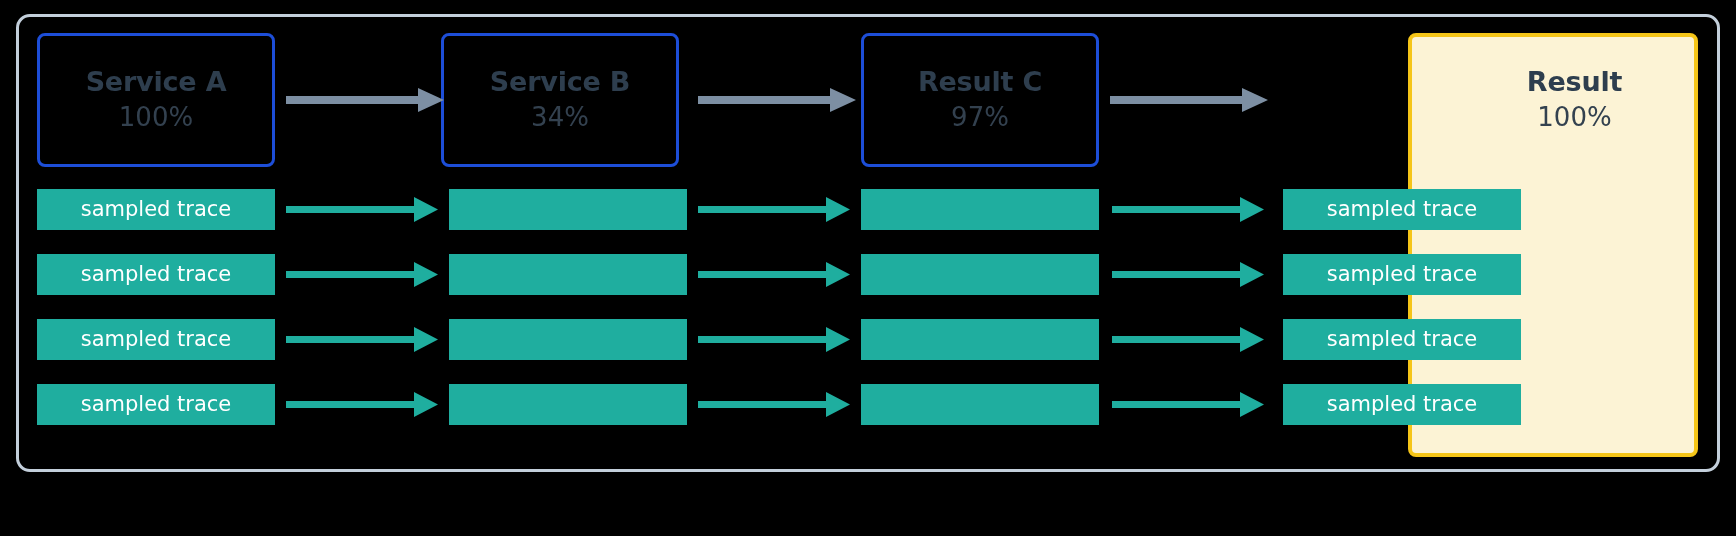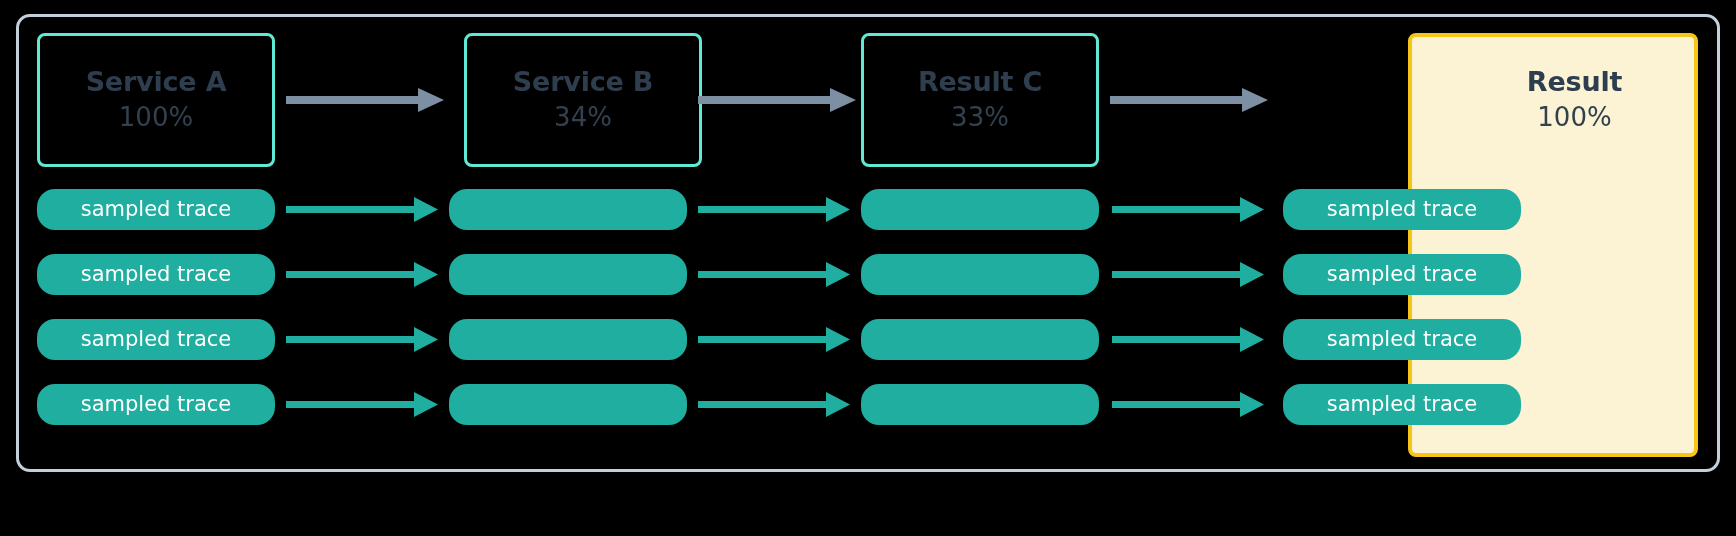--- a/index.html
+++ b/index.html
@@ -47,30 +47,30 @@
     border-radius: 8px;
   }
 
   
   .service-box {
     position: absolute;
     top: 33px;
     width: 238px;
     height: 134px;
     box-sizing: border-box;
-    border: 3px solid #5eead4;
+    border: 3px solid #1d4ed8;
     border-radius: 8px;
     background: transparent;
     display: flex;
     flex-direction: column;
     align-items: center;
     justify-content: center;
   }
   .service-box.col-a { left: 37px; }
-  .service-box.col-b { left: 464px; }
+  .service-box.col-b { left: 441px; }
   .service-box.col-c { left: 861px; }
 
   .service-name {
     font-size: 27px;
     font-weight: bold;
     color: #2e3e4e;
     line-height: 1.15;
     letter-spacing: -0.2px;
   }
   .service-pct {
@@ -107,21 +107,21 @@
     color: #33414f;
     line-height: 1.3;
     margin-top: 4px;
   }
 
   
   .trace-bar {
     position: absolute;
     height: 41px;
     background: #1fae9f;
-    border-radius: 18px;
+    border-radius: 0;
     display: flex;
     align-items: center;
     justify-content: center;
   }
   .trace-bar.col-a  { left: 37px;   width: 238px; }
   .trace-bar.col-b  { left: 449px;  width: 238px; }
   .trace-bar.col-c  { left: 861px;  width: 238px; }
   .trace-bar.col-r  { left: 1283px; width: 238px; }
 
   .trace-label {
@@ -152,21 +152,21 @@
     <span class="service-pct">100%</span>
   </div>
 
   <div class="service-box col-b">
     <span class="service-name">Service B</span>
     <span class="service-pct">34%</span>
   </div>
 
   <div class="service-box col-c">
     <span class="service-name">Result C</span>
-    <span class="service-pct">33%</span>
+    <span class="service-pct">97%</span>
   </div>
 
   <div class="result-header">
     <span class="result-name">Result</span>
     <span class="result-pct">100%</span>
   </div>
 
   <svg class="arrow" style="left:286px; top:86px;" width="158" height="28" viewBox="0 0 158 28">
     <path d="M0 10 H132 V2 L158 14 L132 26 V18 H0 Z" fill="#7d8fa3"></path>
   </svg>

